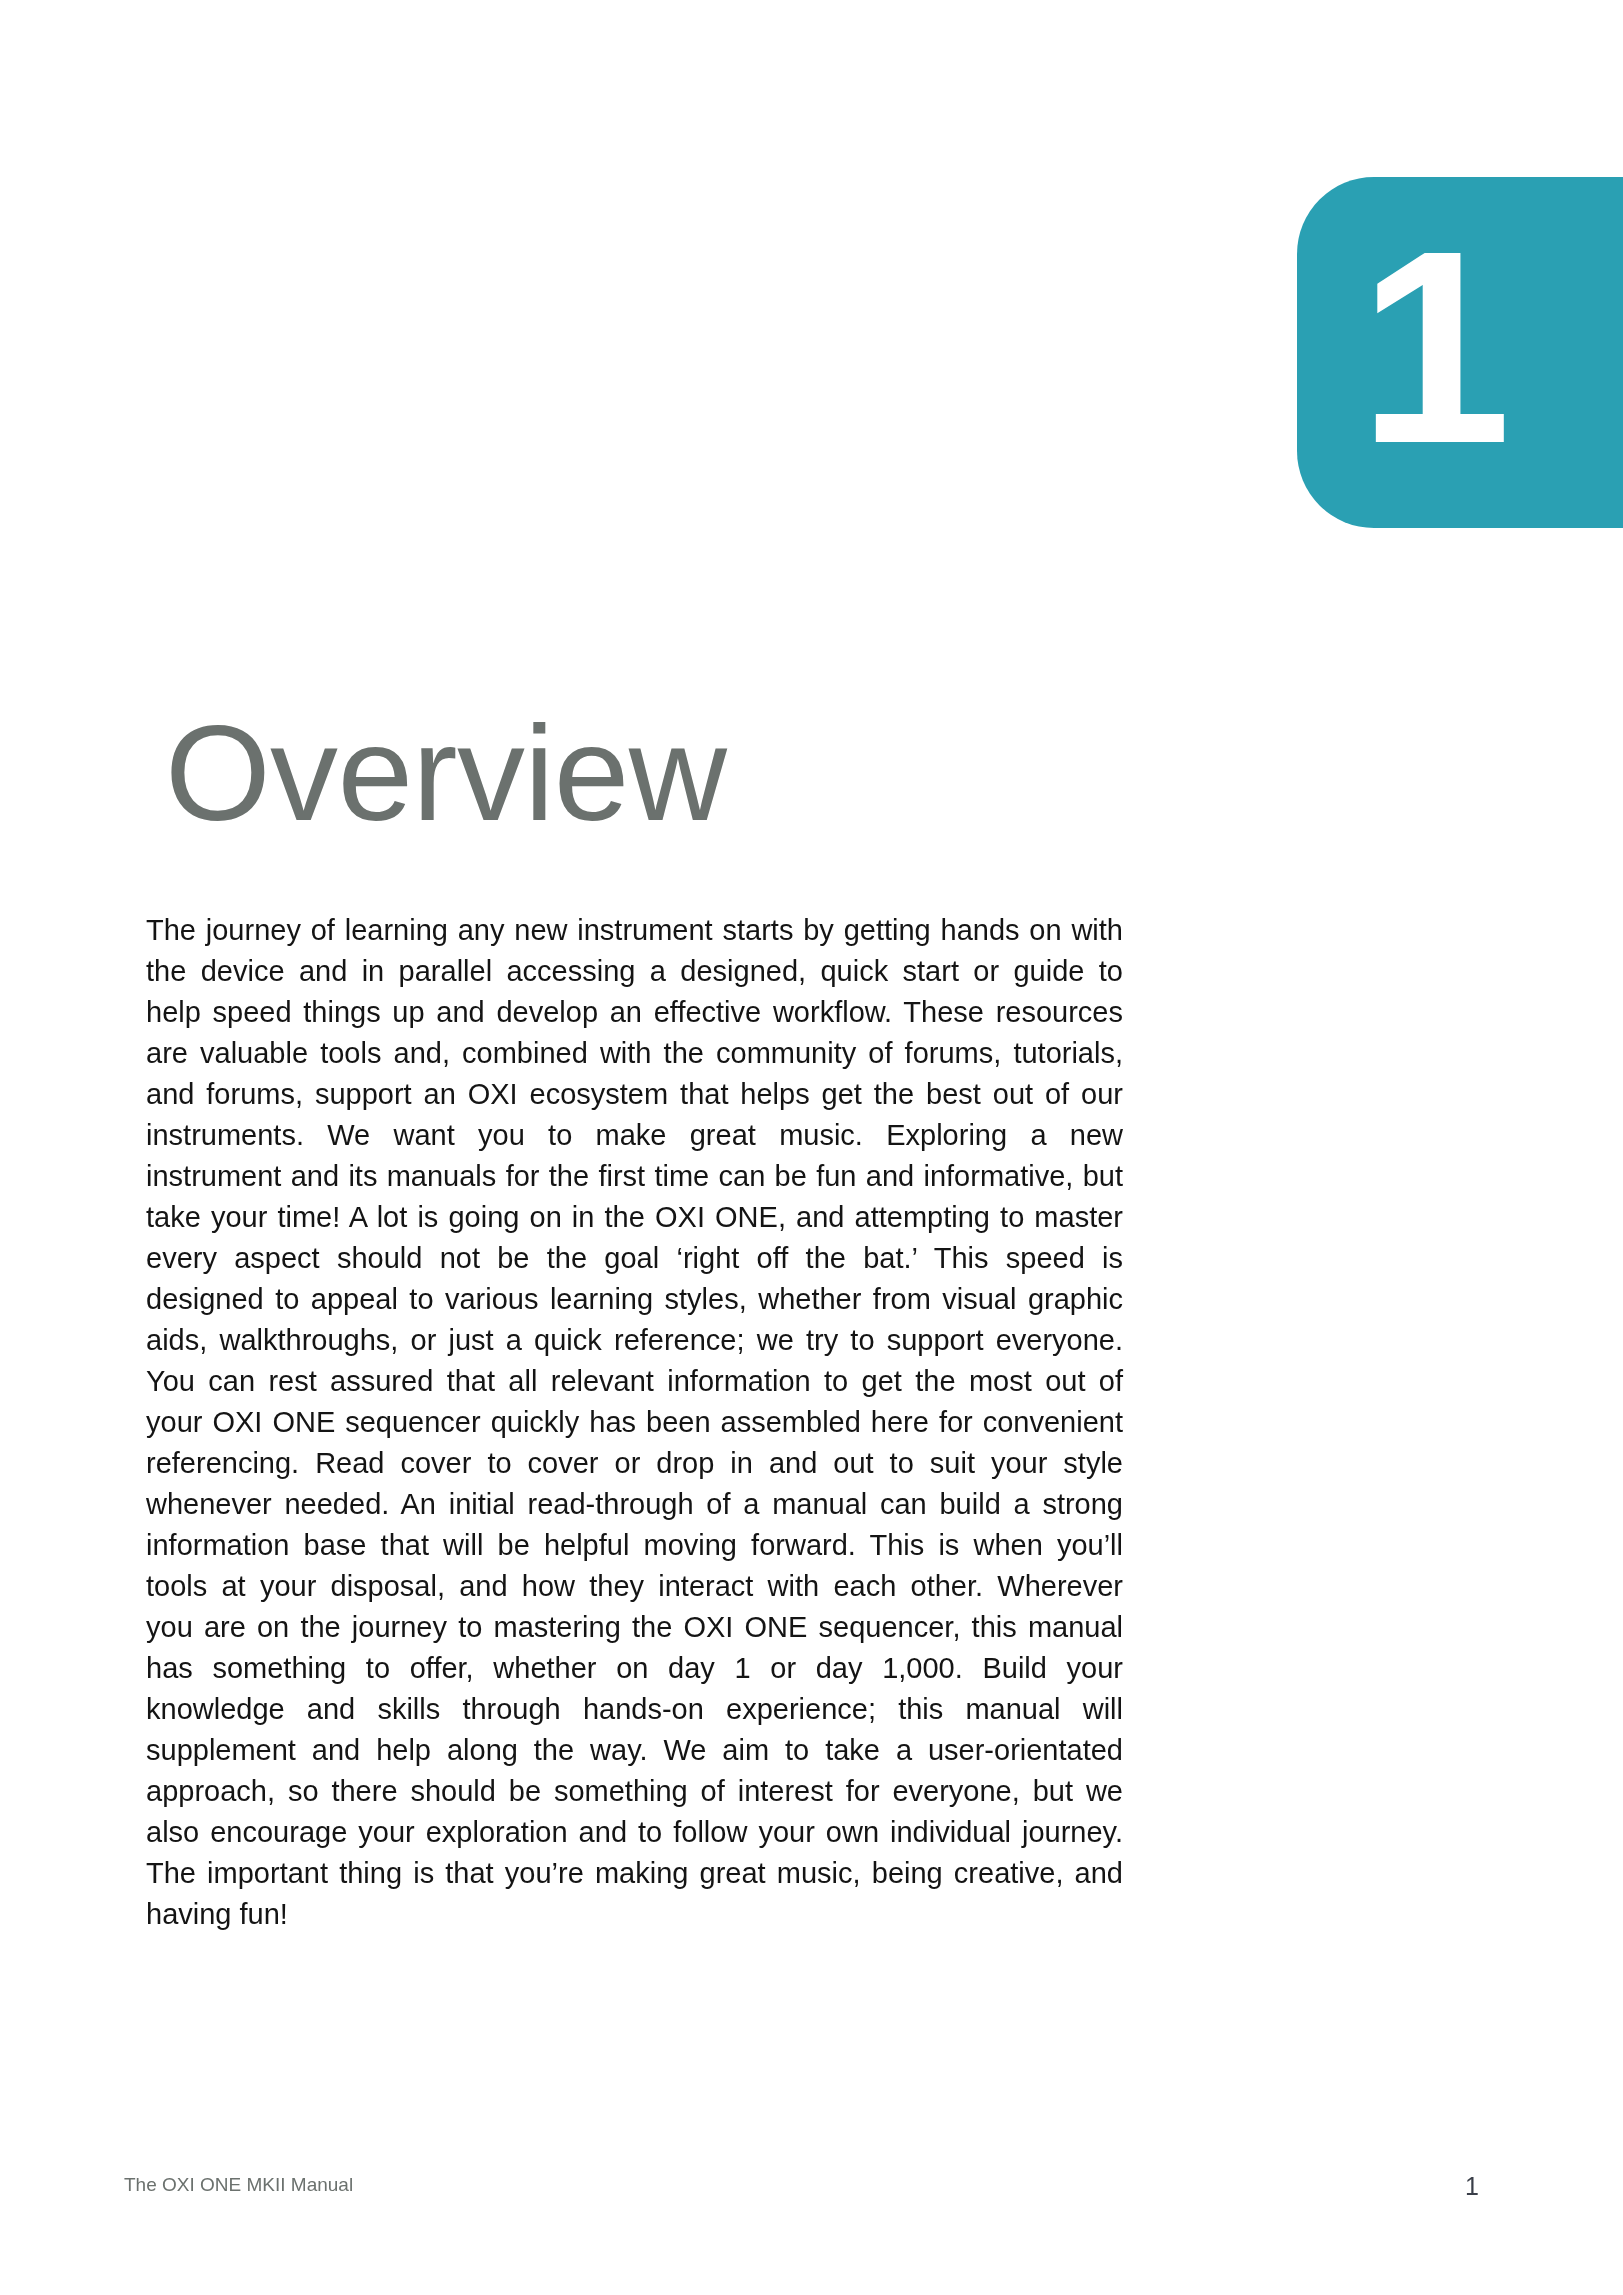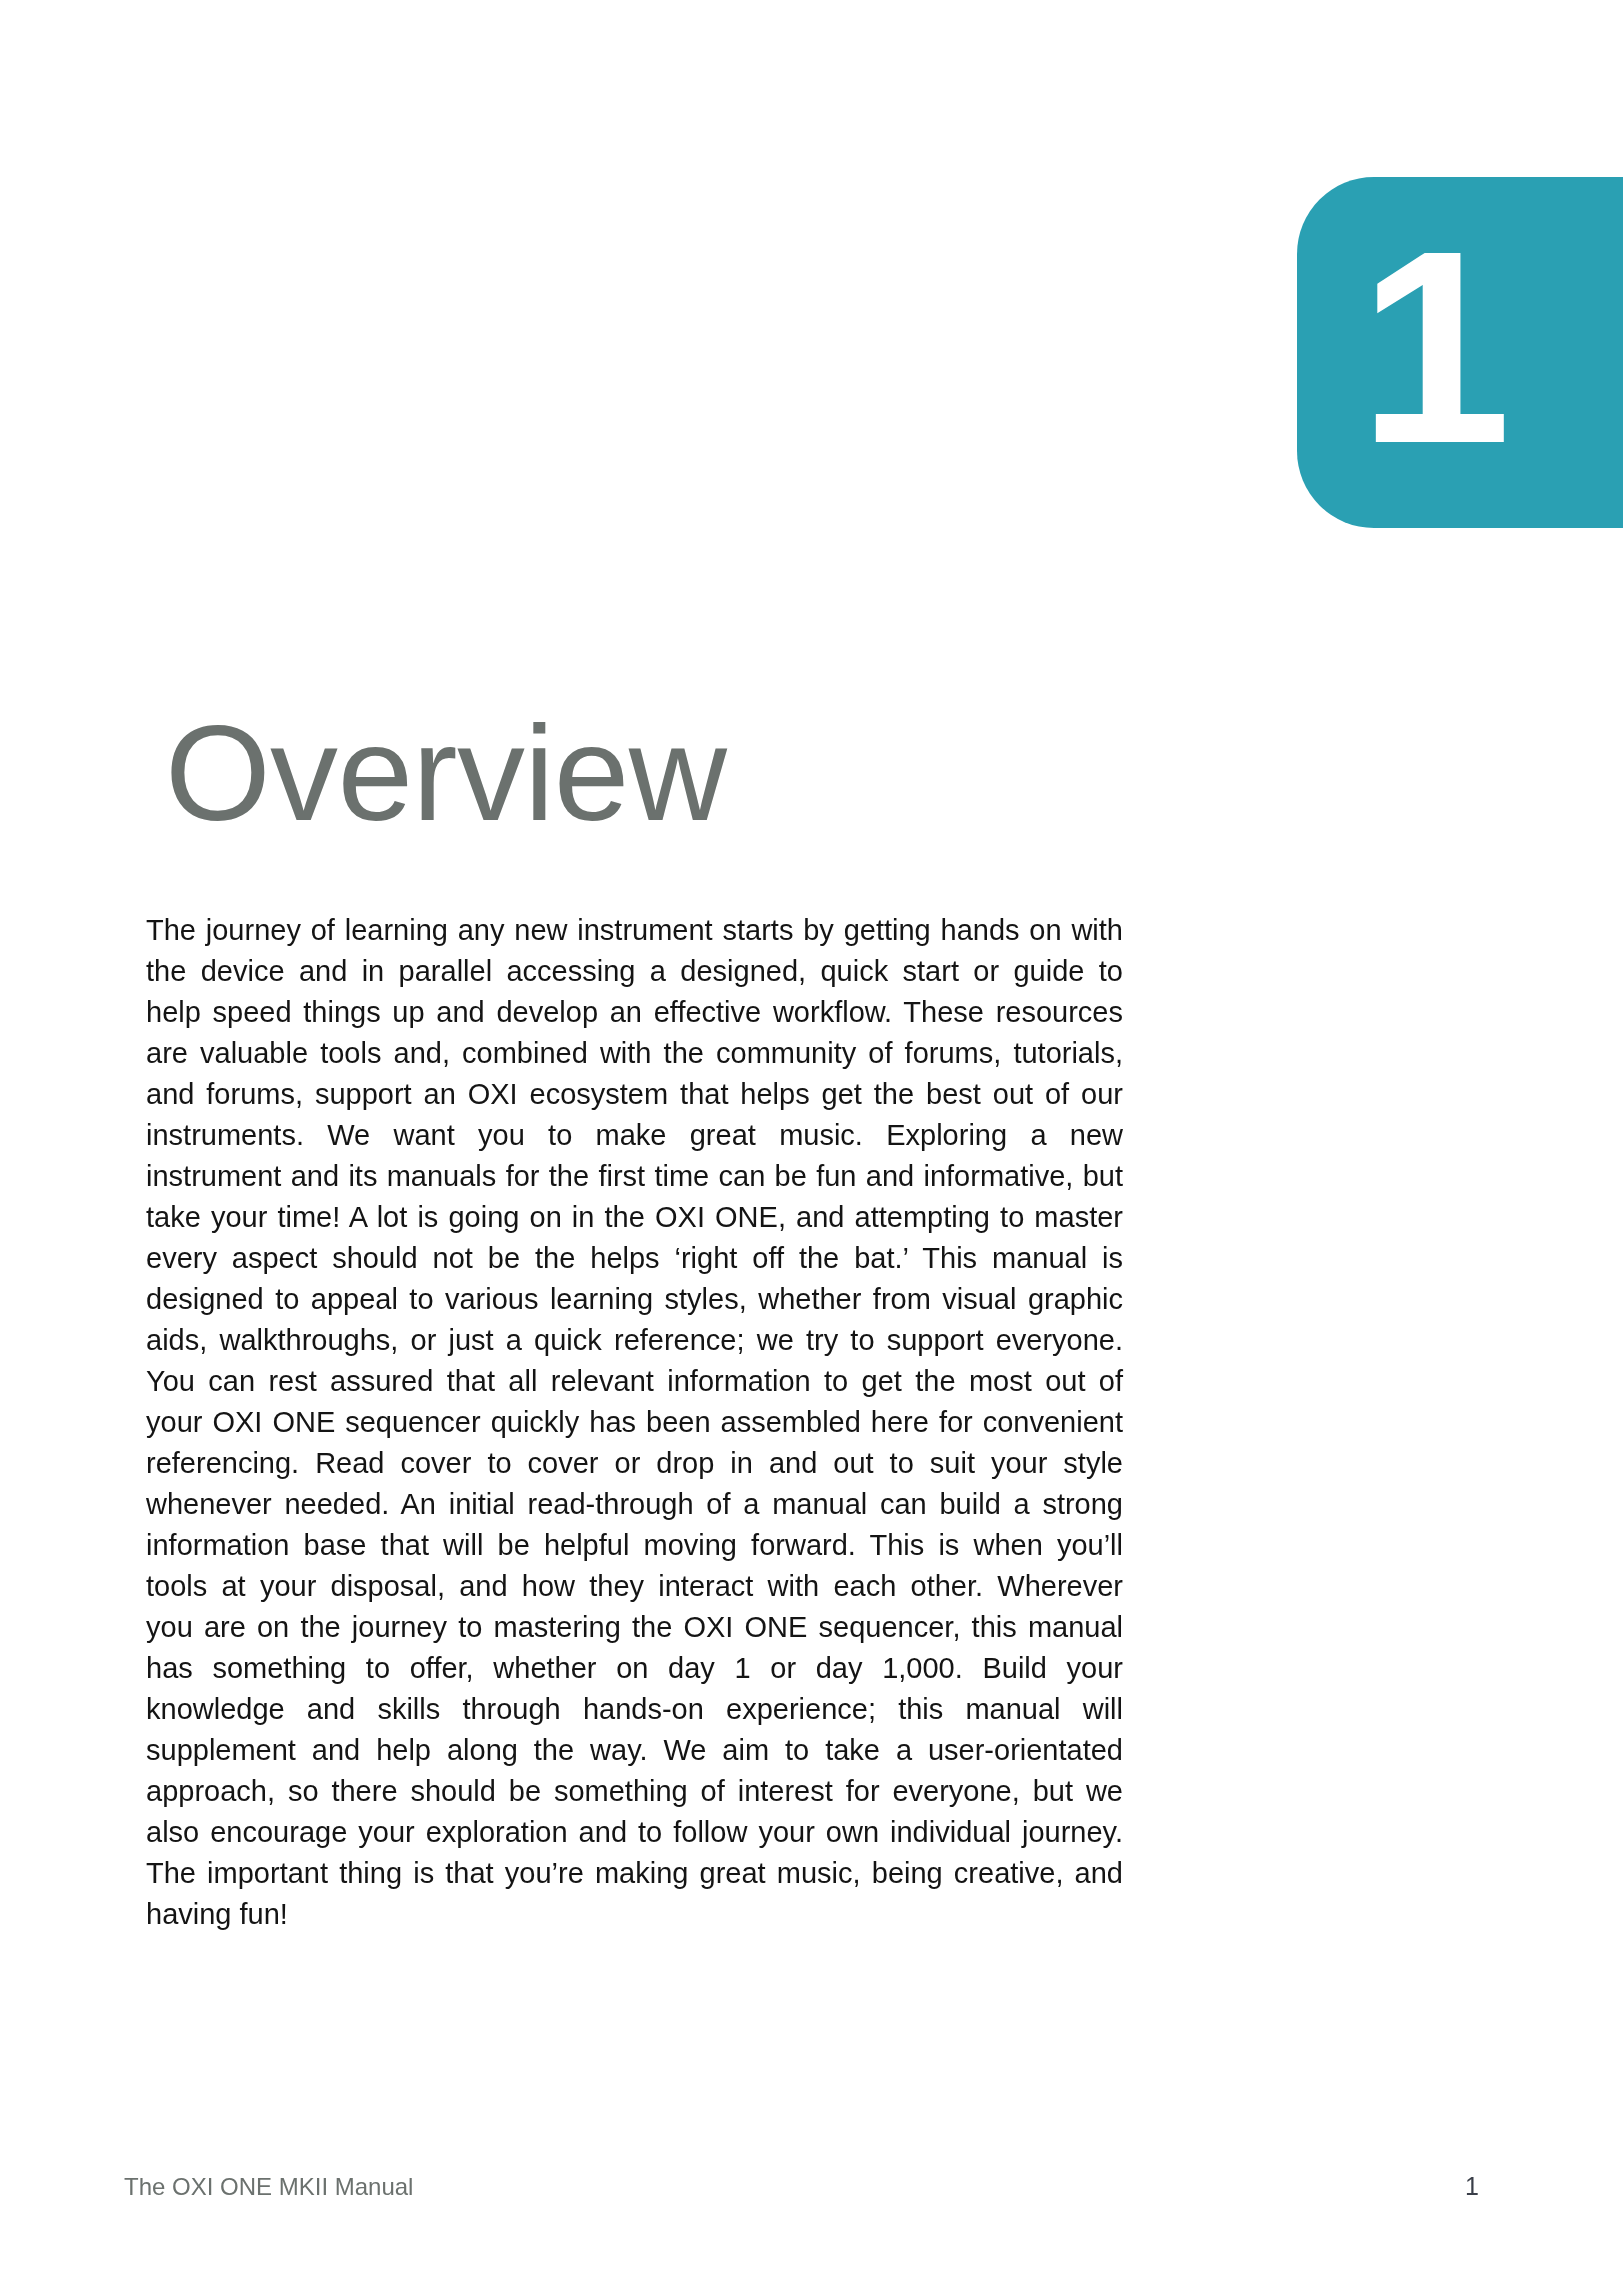--- a/index.html
+++ b/index.html
@@ -65,21 +65,21 @@
     white-space: normal;
   }
   .copy-line.last {
     text-align-last: left;
   }
   
   .footer-left {
     position: absolute;
     left: 124px;
     top: 2175px;
-    font-size: 24px;
+    font-size: 19px;
     line-height: 1;
     color: var(--heading, #6B716E);
     white-space: nowrap;
   }
   .footer-page {
     position: absolute;
     left: 1465px;
     top: 2174px;
     font-size: 25px;
     line-height: 1;
@@ -99,21 +99,21 @@
 
   <div class="body-copy">
       <div class="copy-line">The journey of learning any new instrument starts by getting hands on with</div>
       <div class="copy-line">the device and in parallel accessing a designed, quick start or guide to</div>
       <div class="copy-line">help speed things up and develop an effective workflow. These resources</div>
       <div class="copy-line">are valuable tools and, combined with the community of forums, tutorials,</div>
       <div class="copy-line">and forums, support an OXI ecosystem that helps get the best out of our</div>
       <div class="copy-line">instruments. We want you to make great music. Exploring a new</div>
       <div class="copy-line">instrument and its manuals for the first time can be fun and informative, but</div>
       <div class="copy-line">take your time! A lot is going on in the OXI ONE, and attempting to master</div>
-      <div class="copy-line">every aspect should not be the helps ‘right off the bat.’ This manual is</div>
+      <div class="copy-line">every aspect should not be the goal ‘right off the bat.’ This speed is</div>
       <div class="copy-line">designed to appeal to various learning styles, whether from visual graphic</div>
       <div class="copy-line">aids, walkthroughs, or just a quick reference; we try to support everyone.</div>
       <div class="copy-line">You can rest assured that all relevant information to get the most out of</div>
       <div class="copy-line">your OXI ONE sequencer quickly has been assembled here for convenient</div>
       <div class="copy-line">referencing. Read cover to cover or drop in and out to suit your style</div>
       <div class="copy-line">whenever needed. An initial read-through of a manual can build a strong</div>
       <div class="copy-line">information base that will be helpful moving forward. This is when you’ll</div>
       <div class="copy-line">tools at your disposal, and how they interact with each other. Wherever</div>
       <div class="copy-line">you are on the journey to mastering the OXI ONE sequencer, this manual</div>
       <div class="copy-line">has something to offer, whether on day 1 or day 1,000. Build your</div>

